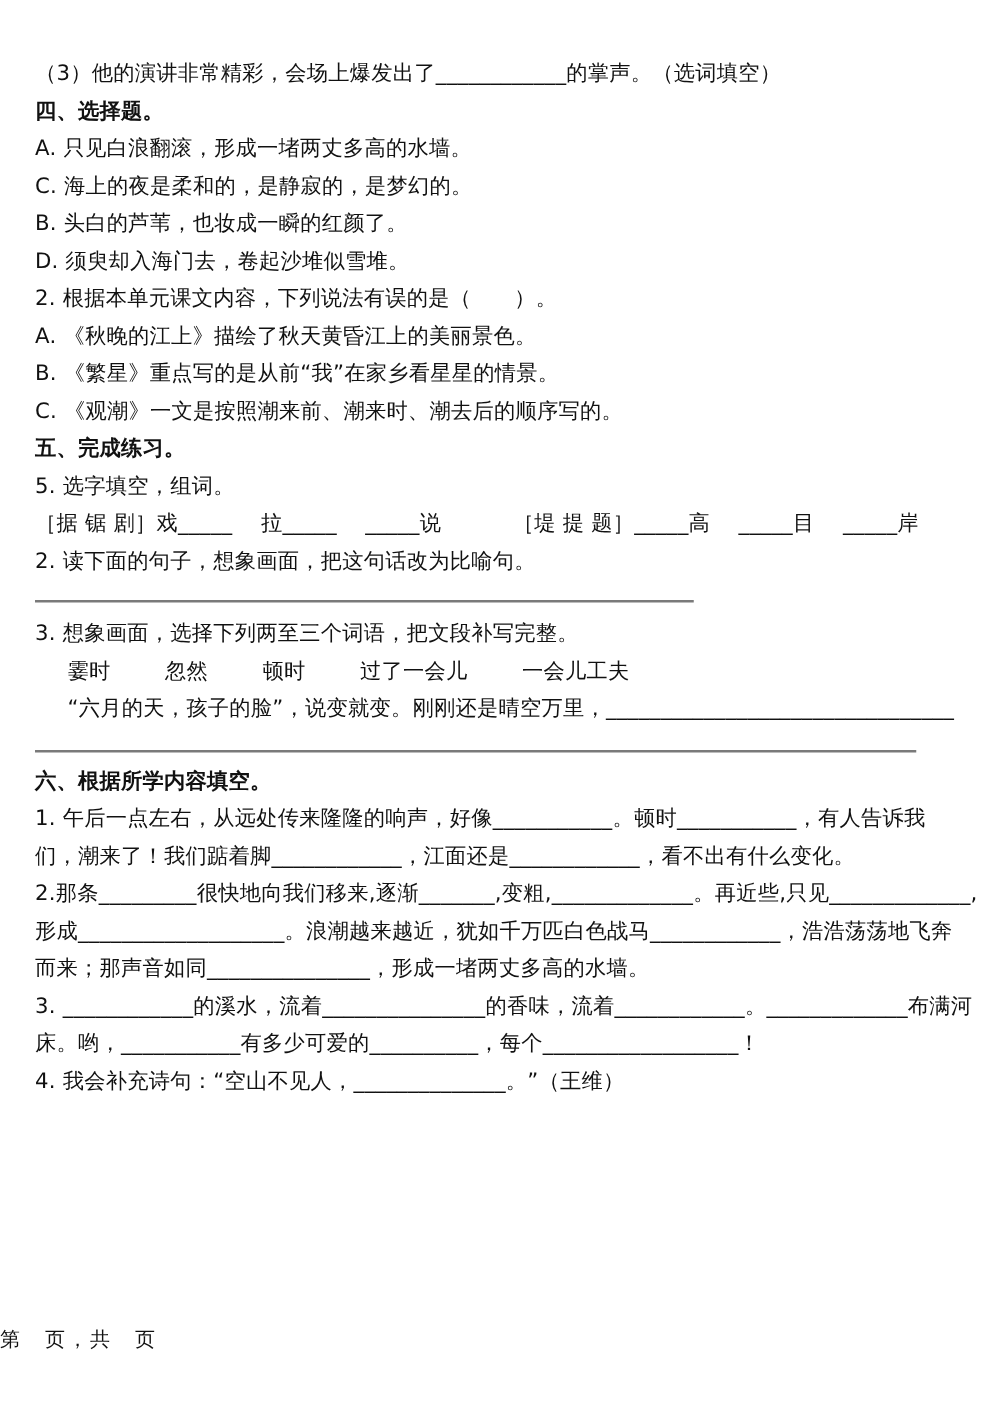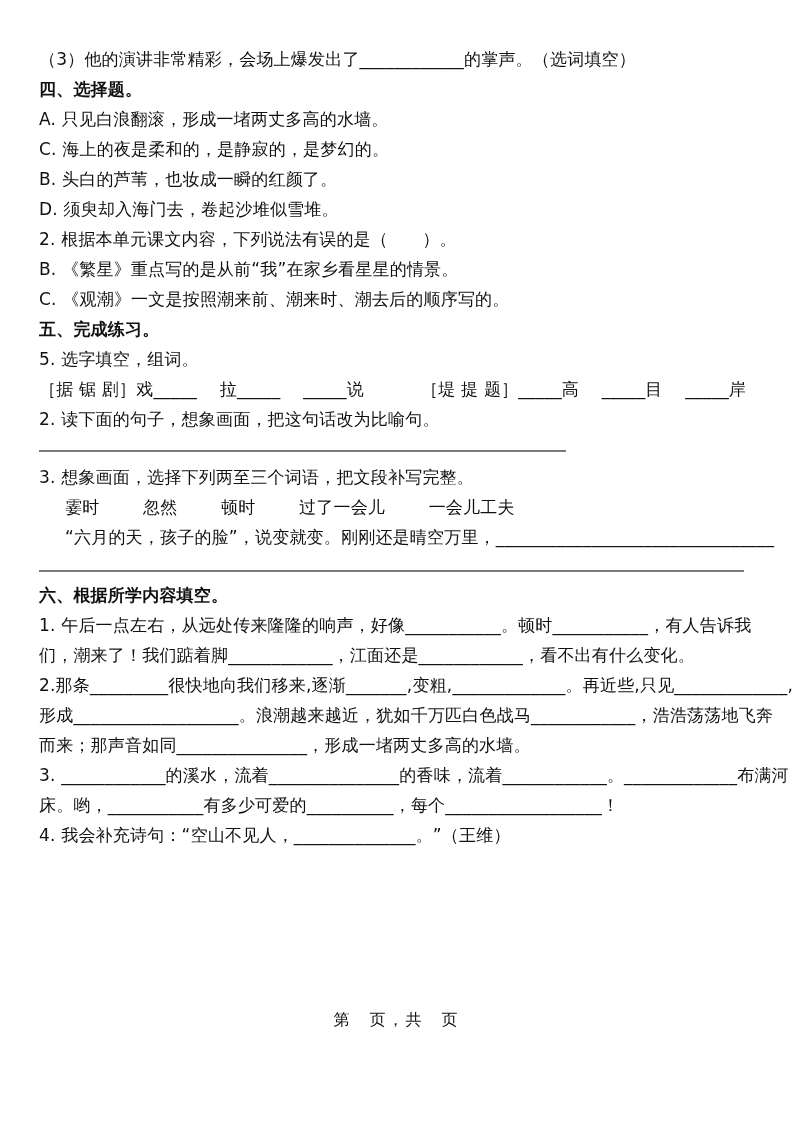--- a/index.html
+++ b/index.html
@@ -10,21 +10,21 @@
   body {
     width: 793px;
     height: 1122px;
     position: relative;
     font-family: "DejaVu Sans", sans-serif;
     font-size: 17px;
     color: #111111;
     overflow: hidden;
   }
   .doc {
-    padding: 44px 40px 0 39px;
+    padding: 44px 40px 0 28px;
   }
   .line {
     height: 30px;
     line-height: 30px;
     white-space: nowrap;
     letter-spacing: 0.2px;
   }
   .bold { font-weight: bold; }
   .indent { padding-left: 26px; }
   .rule {
@@ -39,41 +39,42 @@
     width: 705px;
     margin: 18px 0 8px 0;
   }
   .wordbank span {
     display: inline-block;
     margin-right: 38px;
   }
   .wordbank span:last-child { margin-right: 12px; }
   .footer {
     position: absolute;
-    top: 1010px;
+    top: 1062px;
     left: 0;
     width: 100%;
-    text-align: center;
+    text-align: left;
     font-size: 16px;
     letter-spacing: 2px;
   }
 </style>
 </head>
 <body>
 
 <div class="doc">
 
   <div class="line">（3）他的演讲非常精彩，会场上爆发出了____________的掌声。（选词填空）</div>
 
   <div class="line bold">四、选择题。</div>
   <div class="line">A. 只见白浪翻滚，形成一堵两丈多高的水墙。</div>
   <div class="line">C. 海上的夜是柔和的，是静寂的，是梦幻的。</div>
   <div class="line">B. 头白的芦苇，也妆成一瞬的红颜了。</div>
   <div class="line">D. 须臾却入海门去，卷起沙堆似雪堆。</div>
   <div class="line">2. 根据本单元课文内容，下列说法有误的是（　　）。</div>
+  <div class="line">A. 《秋晚的江上》描绘了秋天黄昏江上的美丽景色。</div>
   <div class="line">B. 《繁星》重点写的是从前“我”在家乡看星星的情景。</div>
   <div class="line">C. 《观潮》一文是按照潮来前、潮来时、潮去后的顺序写的。</div>
 
   <div class="line bold">五、完成练习。</div>
   <div class="line">5. 选字填空，组词。</div>
   <div class="line">［据 锯 剧］戏_____　 拉_____　 _____说　　　 ［堤 提 题］_____高　 _____目　 _____岸</div>
   <div class="line">2. 读下面的句子，想象画面，把这句话改为比喻句。</div>
 
   <div class="rule rule-1"></div>
 

